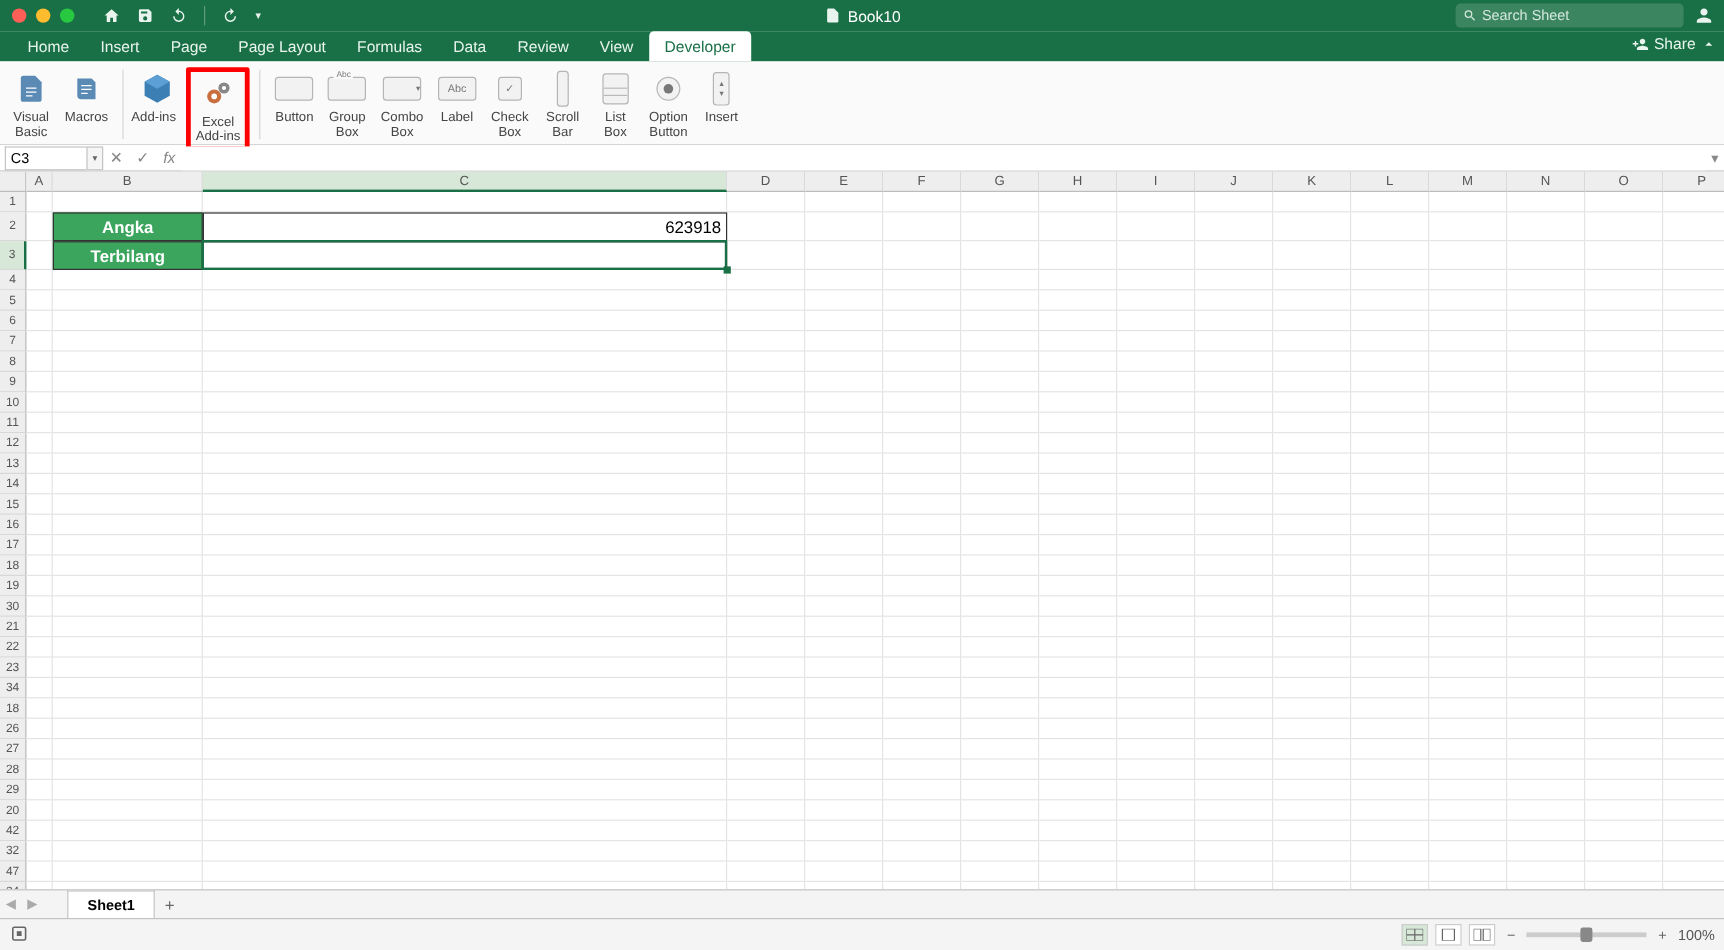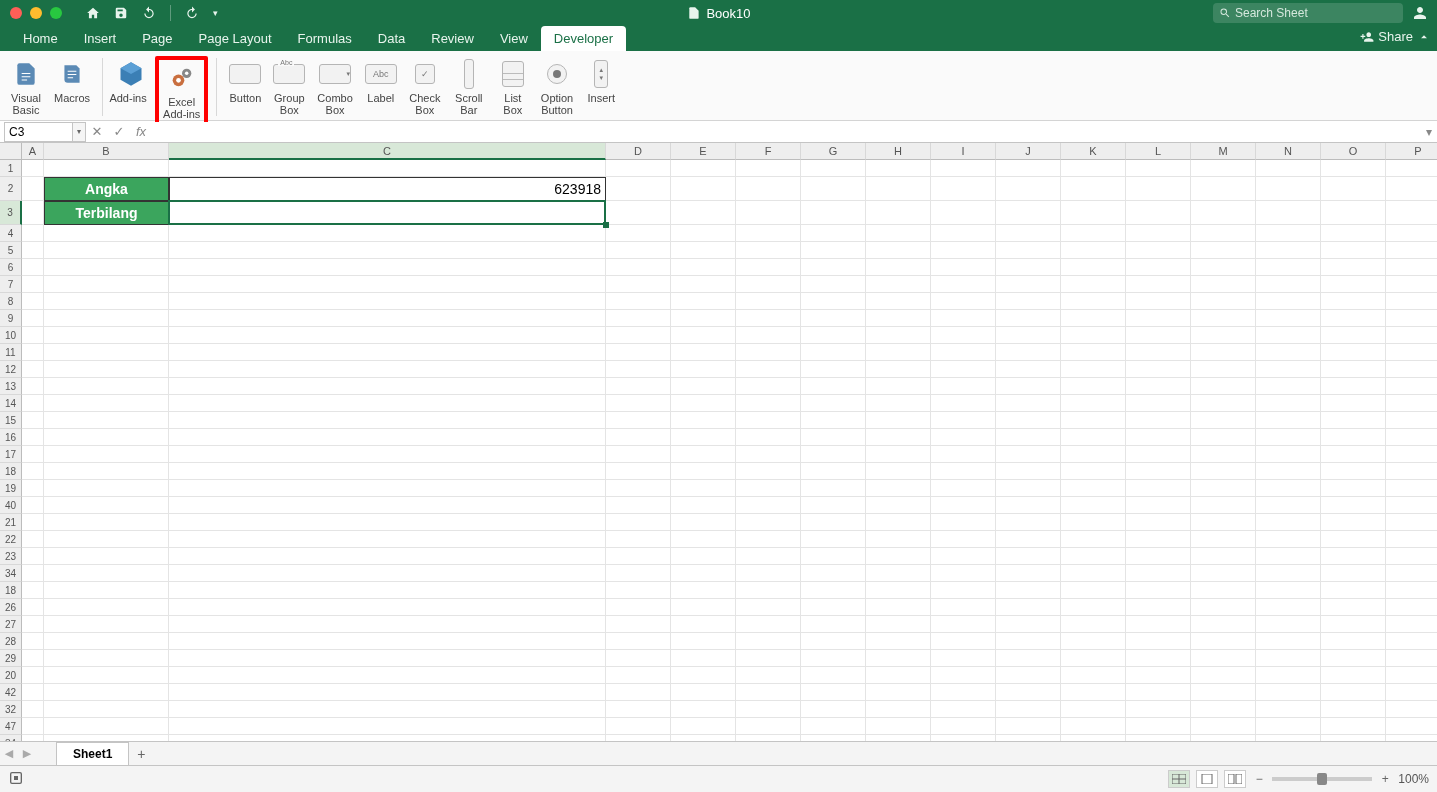--- a/index.html
+++ b/index.html
@@ -315,21 +315,21 @@
       <div class="rowhead">10</div>
       <div class="rowhead">11</div>
       <div class="rowhead">12</div>
       <div class="rowhead">13</div>
       <div class="rowhead">14</div>
       <div class="rowhead">15</div>
       <div class="rowhead">16</div>
       <div class="rowhead">17</div>
       <div class="rowhead">18</div>
       <div class="rowhead">19</div>
-      <div class="rowhead">40</div>
+      <div class="rowhead">30</div>
       <div class="rowhead">21</div>
       <div class="rowhead">22</div>
       <div class="rowhead">23</div>
       <div class="rowhead">34</div>
       <div class="rowhead">18</div>
       <div class="rowhead">26</div>
       <div class="rowhead">27</div>
       <div class="rowhead">28</div>
       <div class="rowhead">29</div>
       <div class="rowhead">20</div>

